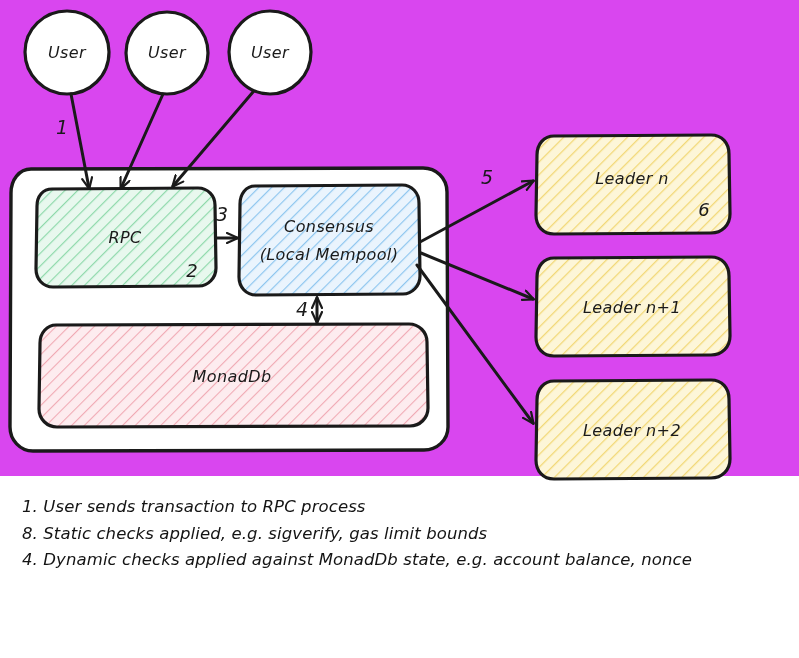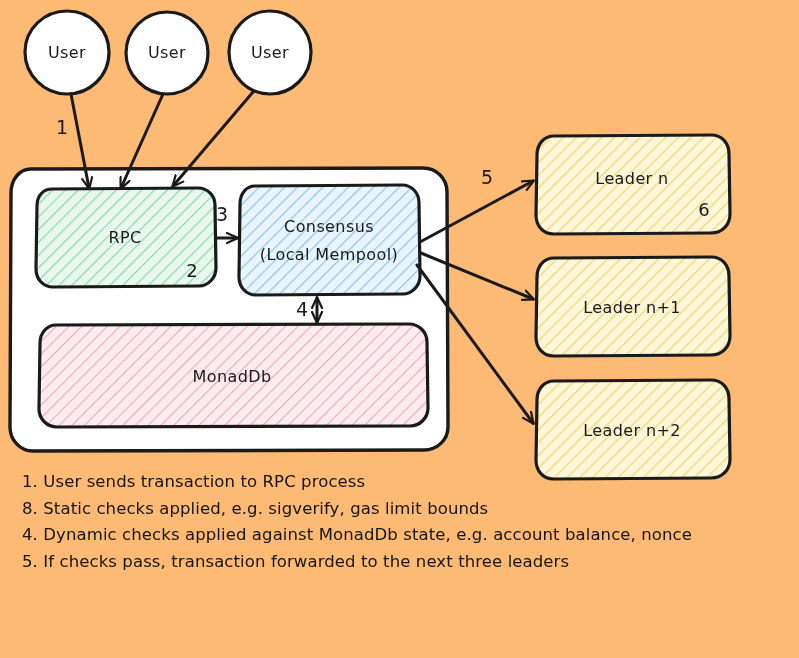--- a/index.html
+++ b/index.html
@@ -9,22 +9,23 @@
   }
   body {
     width: 799px;
     height: 658px;
     overflow: hidden;
     font-family: "DejaVu Sans", sans-serif;
   }
   #page {
     position: relative;
     width: 799px;
-    height: 658px;
-    background: #fdba74;
+    height: 476px;
+    background: #d946ef;
+    font-style: italic;
   }
   #diagram-svg {
     position: absolute;
     left: 0;
     top: 0;
     width: 799px;
     height: 490px;
   }
   .node-label {
     font-family: "DejaVu Sans", sans-serif;
@@ -44,21 +45,21 @@
   .corner-num {
     font-family: "DejaVu Sans", sans-serif;
     font-size: 18px;
     fill: #1a1a1a;
     text-anchor: middle;
     dominant-baseline: middle;
   }
   #legend {
     position: absolute;
     left: 22px;
-    top: 469px;
+    top: 494px;
     width: 770px;
   }
   .legend-line {
     font-family: "DejaVu Sans", sans-serif;
     font-size: 16.5px;
     line-height: 26.6px;
     color: #141414;
     white-space: nowrap;
     letter-spacing: 0.1px;
   }
@@ -178,16 +179,15 @@
     <g>
       <path d="M417,265 L533,423" fill="none" stroke="#1a1a1a" stroke-width="3" stroke-linecap="round" marker-end="url(#arrowhead)"></path>
     </g>
     <text class="step-num" x="487" y="178">5</text>
   </svg>
 
   <div id="legend">
     <div class="legend-line">1. User sends transaction to RPC process</div>
     <div class="legend-line">8. Static checks applied, e.g. sigverify, gas limit bounds</div>
     <div class="legend-line">4. Dynamic checks applied against MonadDb state, e.g. account balance, nonce</div>
-    <div class="legend-line">5. If checks pass, transaction forwarded to the next three leaders</div>
   </div>
 
 </div>
 
 </body></html>

